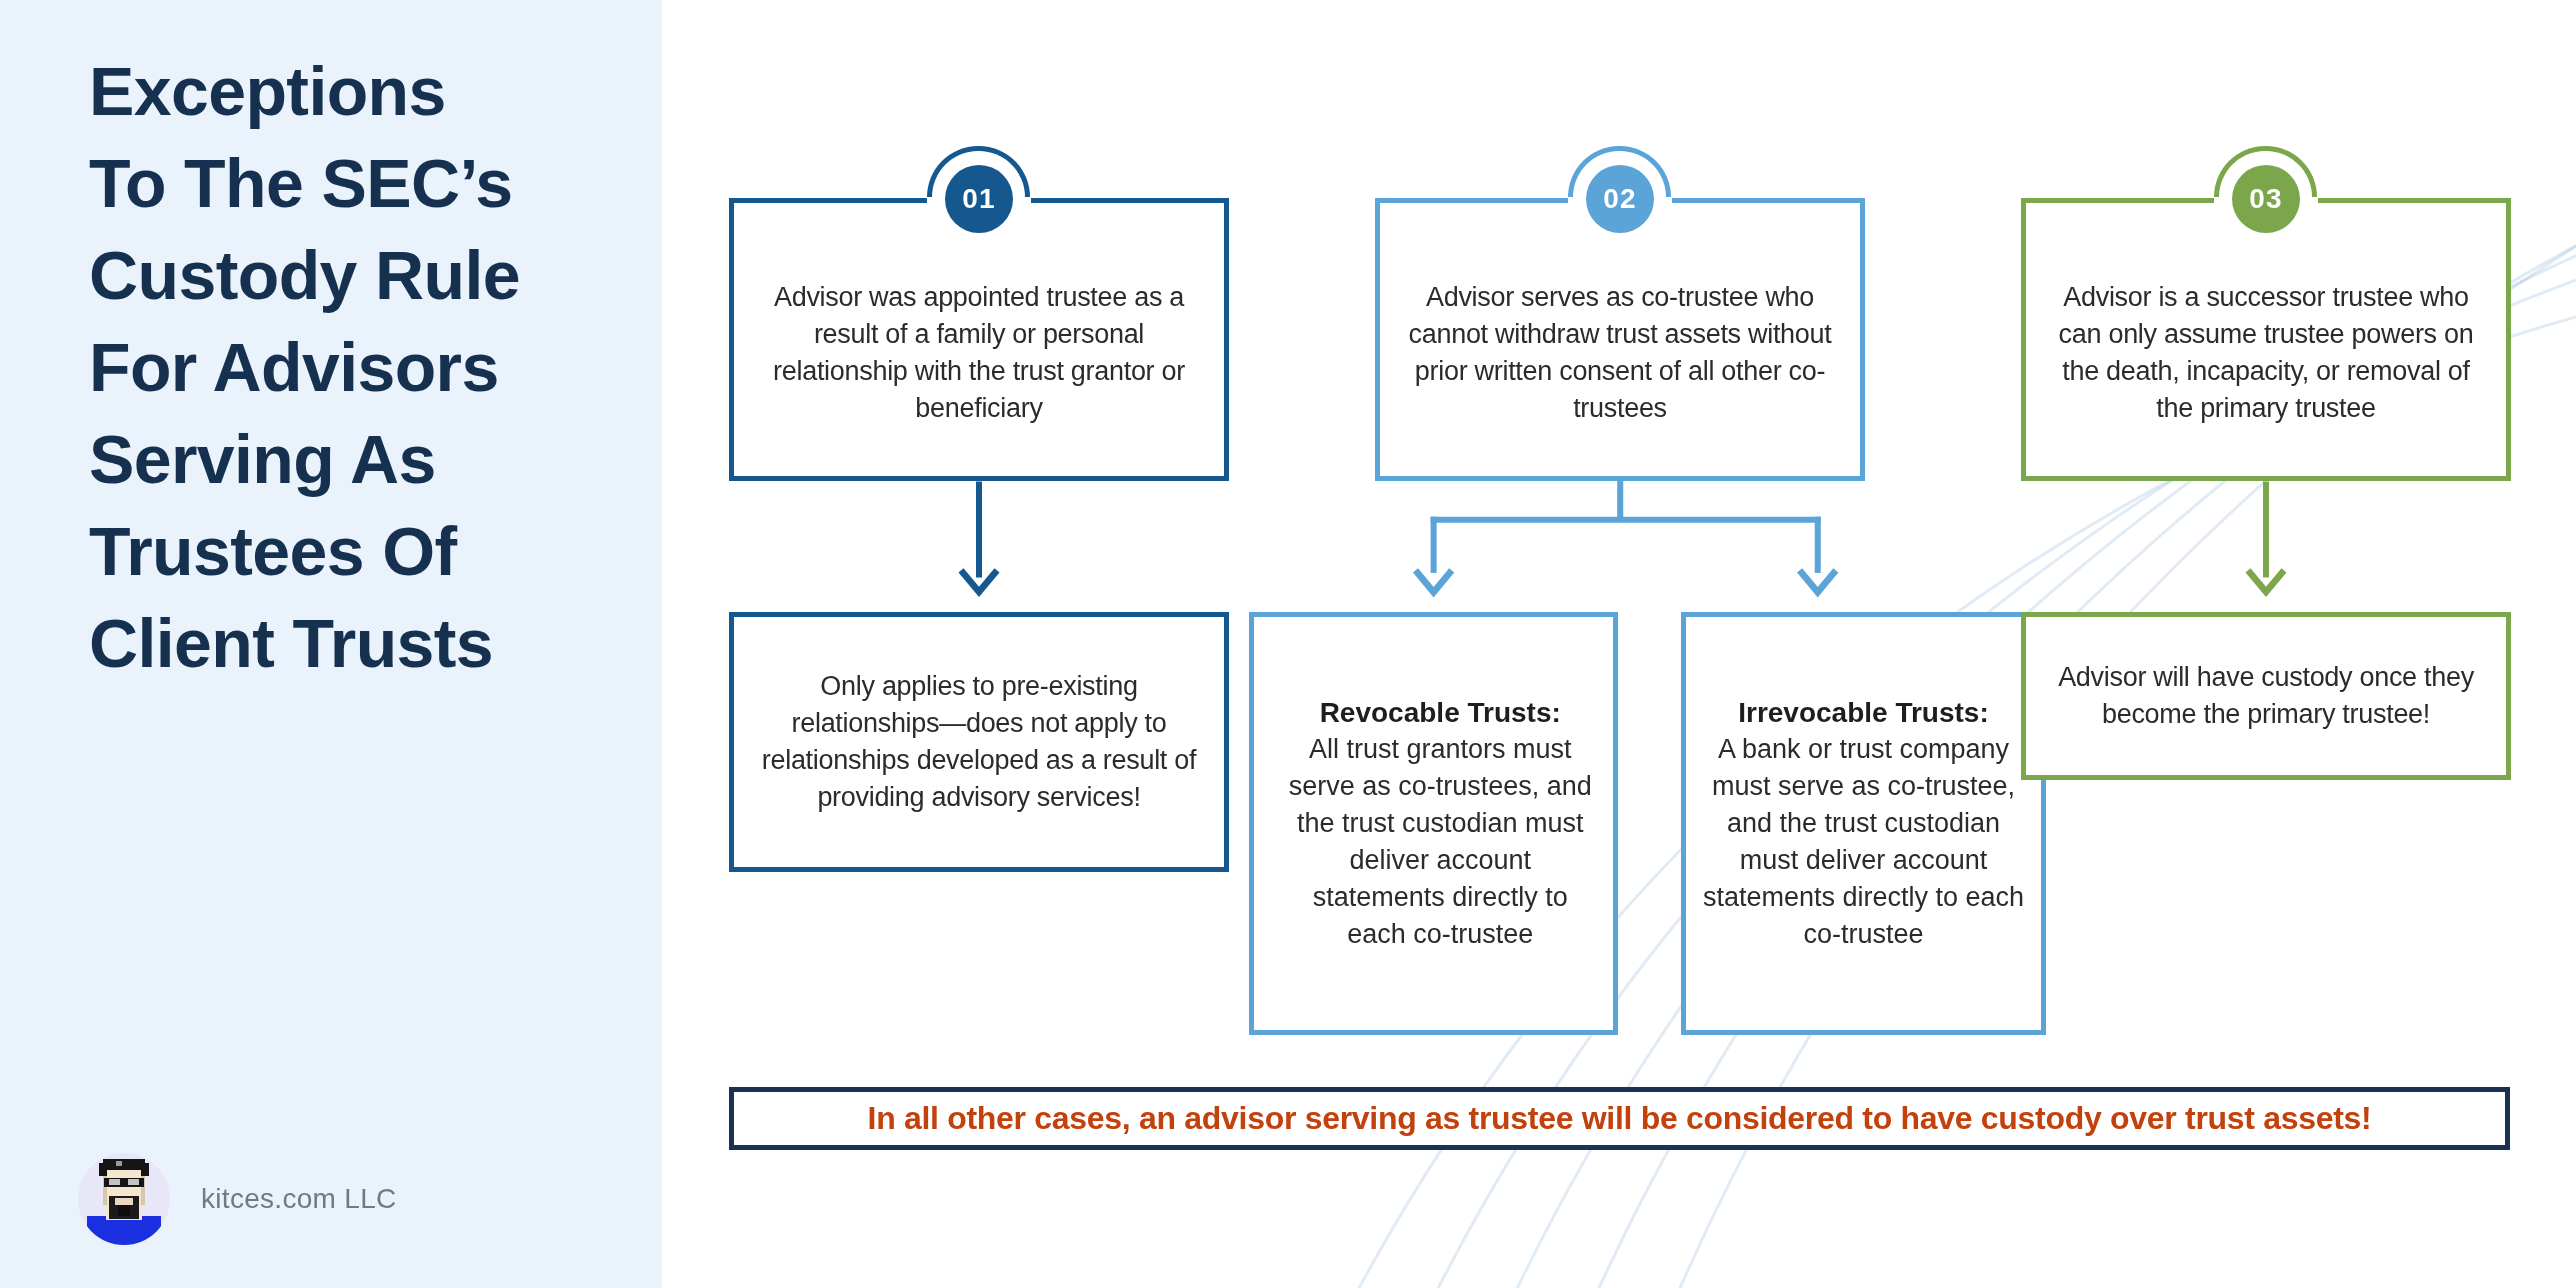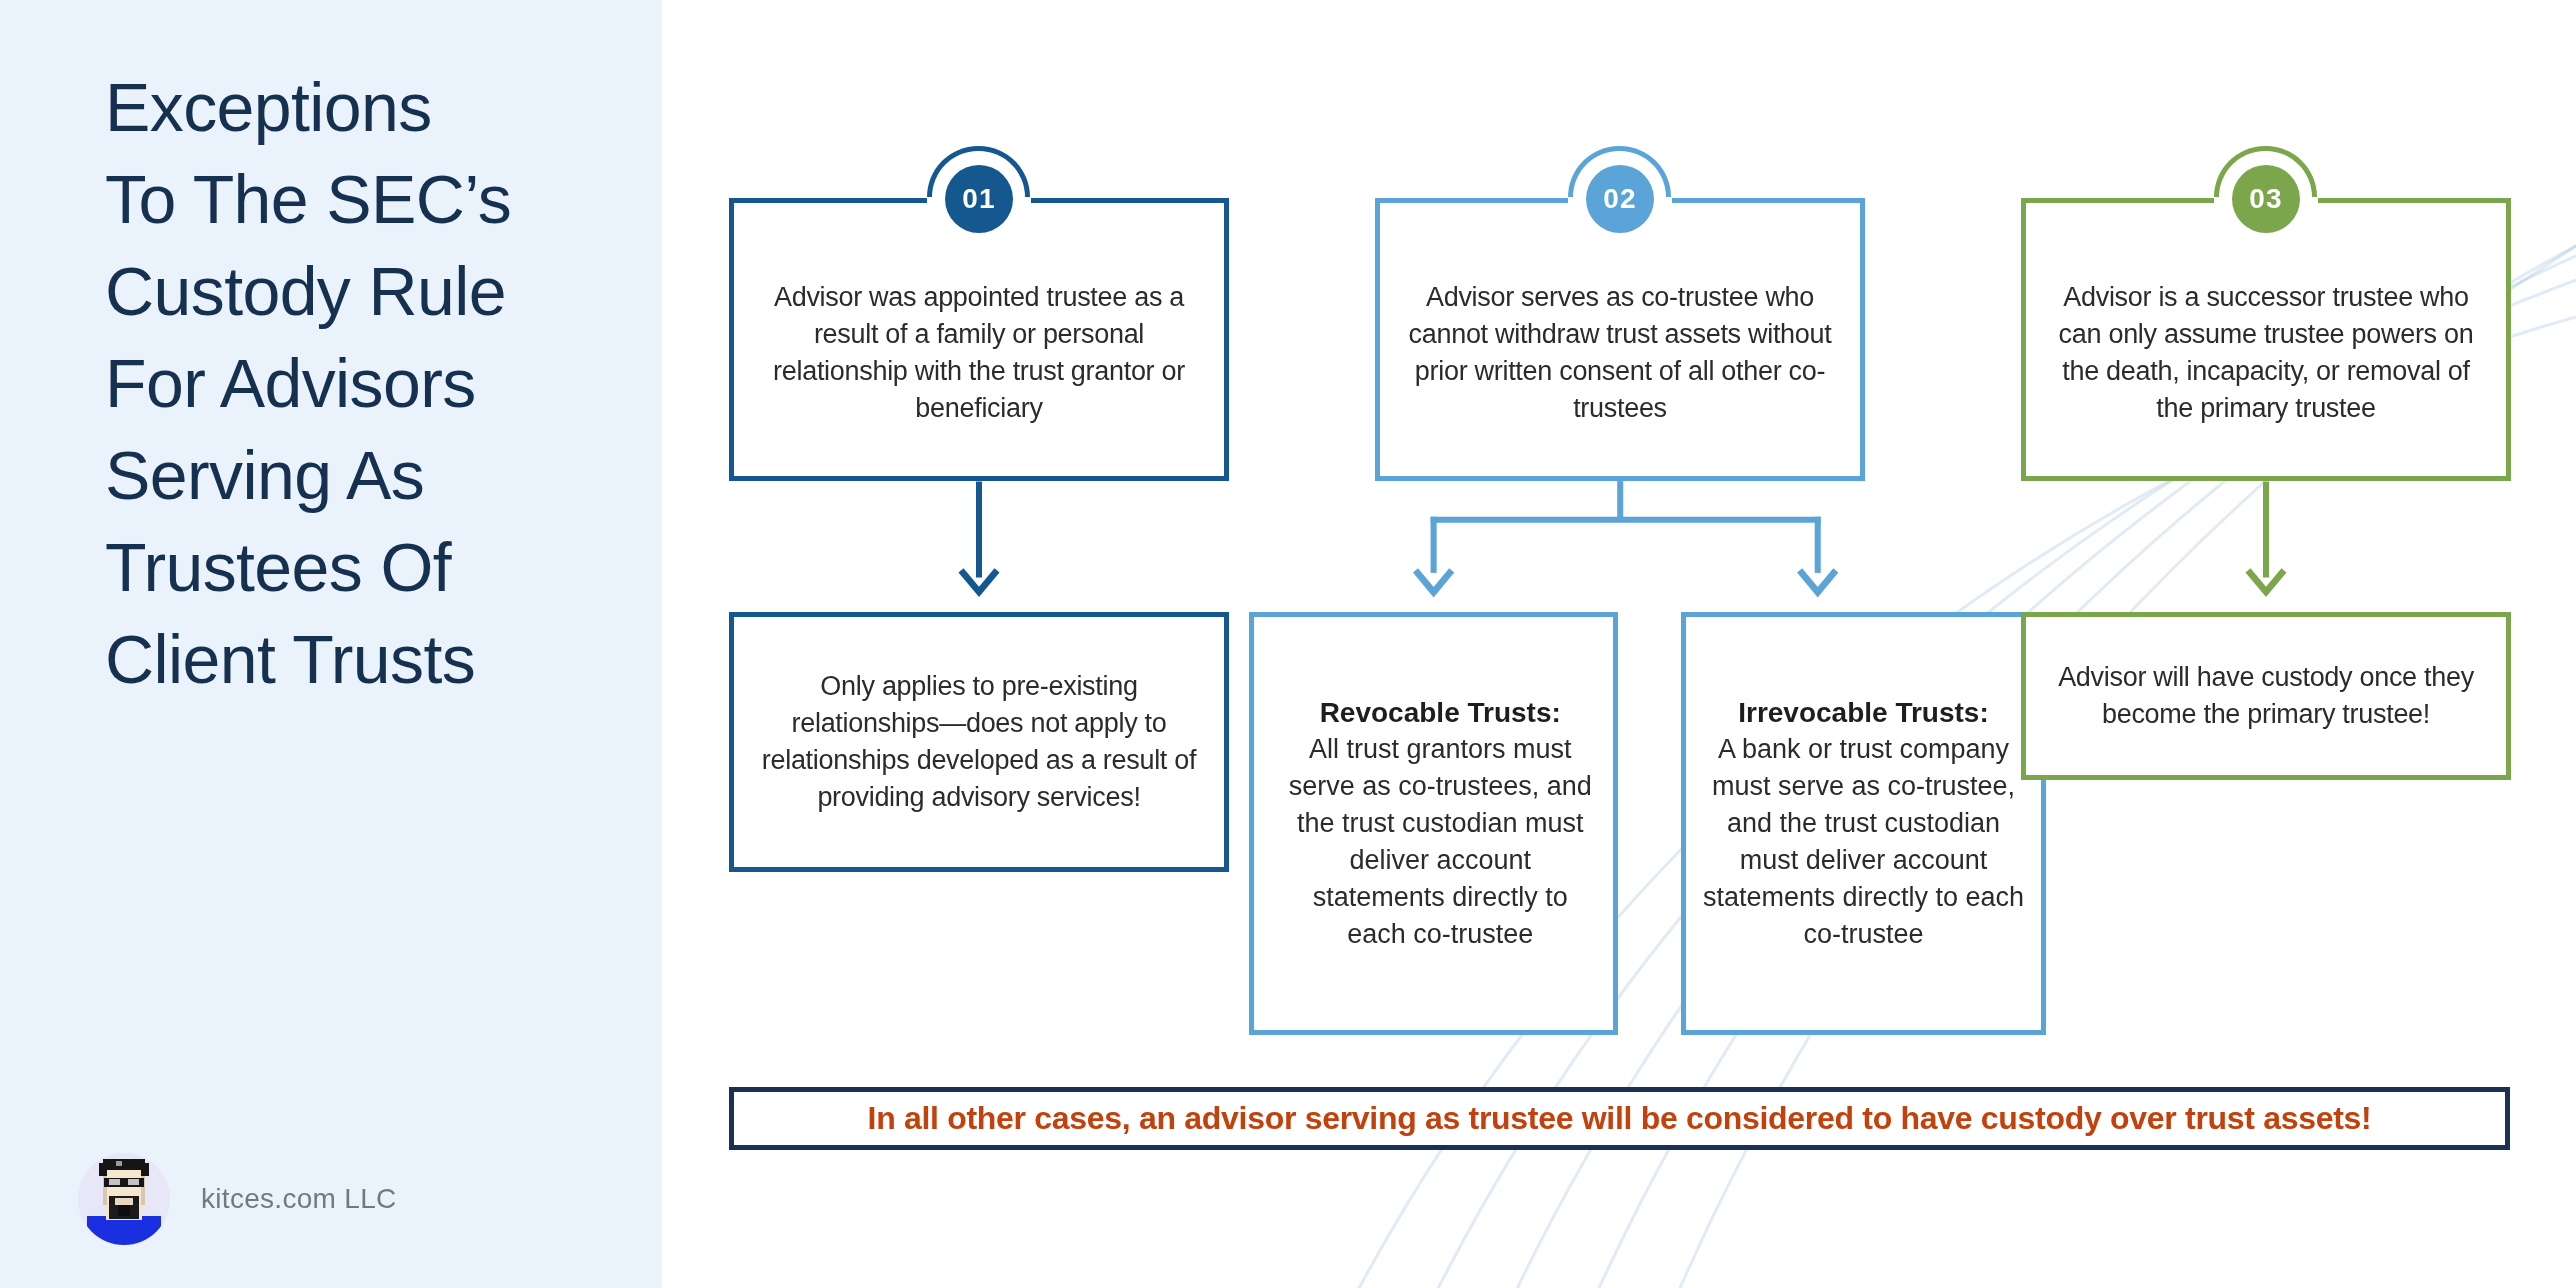--- a/index.html
+++ b/index.html
@@ -15,22 +15,22 @@
     position:absolute;border-radius:50%;
     border:3px solid rgba(120,165,210,0.22);
     pointer-events:none;
   }
   
   #sidebar{
     position:absolute;left:0;top:0;width:662px;height:1289px;
     background:#EAF2FB;
   }
   #title{
-    position:absolute;left:89px;top:45px;margin:16px;
-    font-size:68px;line-height:92px;font-weight:400;
+    position:absolute;left:89px;top:45px;margin:0;
+    font-size:68px;line-height:92px;font-weight:700;
     letter-spacing:-0.6px;color:#16314F;
     white-space:pre-line;
   }
   #brand{position:absolute;left:78px;top:1153px;display:flex;align-items:center;gap:8px;}
   #avatar{width:92px;height:92px;display:block;}
   #brand-name{margin-left:23px;font-size:28px;color:#6F7B81;font-weight:400;letter-spacing:0.3px;}
   
   .card{
     position:absolute;box-sizing:border-box;background:#ffffff;
     display:flex;align-items:center;justify-content:center;

